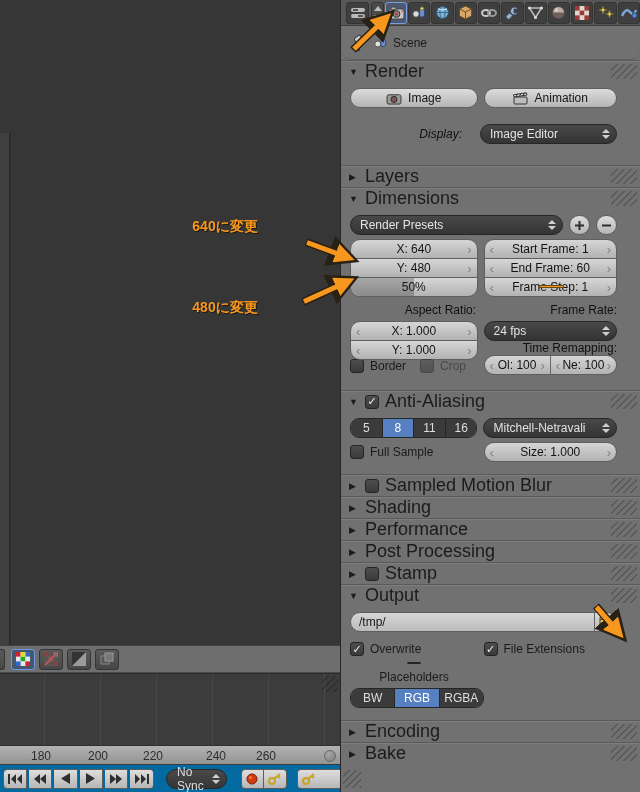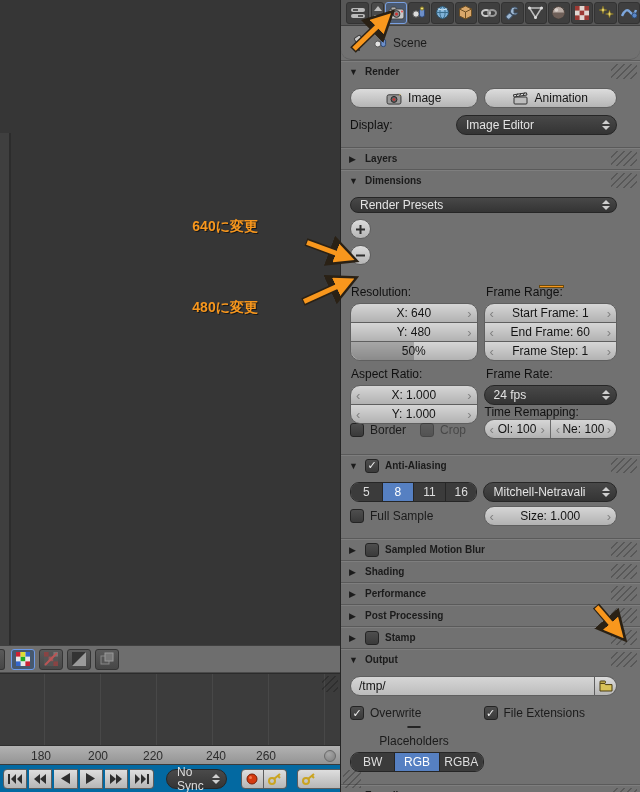--- a/index.html
+++ b/index.html
@@ -46,23 +46,23 @@
   #tabstrip { height:26px; background:#575757; border-bottom:1px solid #3f3f3f; display:flex; align-items:center; gap:1px; padding-left:5px; }
   .tab { width:23px; height:22px; border-radius:3px; background:#3f3f3f; border:1px solid #333; display:flex; align-items:center; justify-content:center; }
   .tab.wide { width:24px; margin-right:1px; }
   .tab.arrows { width:13px; background:#4a4a4a; flex-direction:column; gap:1px; }
   .tab.active { border:1px solid #79a0e2; background:#4b5a71; }
 
   #breadcrumb { height:34px; display:flex; align-items:center; gap:5px; padding-left:10px; border-bottom:1px solid #606060;border-radius:10px; }
 
   .p-header { height:22px; display:flex; align-items:center; gap:6px; padding:0 8px; position:relative; border-top:1px solid #5a5a5a; box-shadow:inset 0 1px 0 #7e7e7e; }
   .p-header .tri { font-size:9px; color:#1b1b1b; width:10px; }
-  .p-header .title { font-size:10px;font-weight:bold; }
+  .p-header .title { font-size:18px; }
   .p-header .hatch { right:3px; top:3px; width:26px; height:15px; }
-  .p-body { padding:6px 23px 8px 9px; }
+  .p-body { padding:6px 23px 8px 9px;text-align:right; }
 
   .row { display:flex; gap:6px; margin-bottom:4px; }
   .col { width:128px; }
   .col2 { width:134px; }
   .lbl { font-size:12px; color:#101010; margin:4px 0 2px 1px; }
 
   .btn-light { background:linear-gradient(#dcdcdc,#b5b5b5); border:1px solid #5f5f5f; border-radius:10px; height:20px; display:flex; align-items:center; justify-content:center; gap:6px; color:#141414; }
   .field { background:linear-gradient(#d6d6d6,#b2b2b2); border:1px solid #5f5f5f; height:20px; display:flex; align-items:center; justify-content:center; color:#141414; position:relative; }
   .field .chev-l { position:absolute; left:5px; color:rgba(0,0,0,0.35); font-size:13px; line-height:1; }
   .field .chev-r { position:absolute; right:5px; color:rgba(0,0,0,0.35); font-size:13px; line-height:1; }
@@ -357,21 +357,21 @@
             <rect x="1" y="5" width="13" height="7" rx="1" fill="#bdbdbd" stroke="#333"></rect>
             <polygon points="1,5 14,3 13.4,0.8 0.4,2.8" fill="#dedede" stroke="#333"></polygon>
             <line x1="3" y1="4.6" x2="4.6" y2="1.6" stroke="#333"></line>
               <line x1="6.5" y1="4.1" x2="8.1" y2="1.1" stroke="#333"></line>
               <line x1="10" y1="3.6" x2="11.6" y2="0.6" stroke="#333"></line>
           </svg>
           <span>Animation</span>
         </div>
       </div>
       <div class="row" style="align-items:center; margin-top:7px;">
-        <span class="lbl" style="width:100px; margin:0;">Display:</span>
+        <span class="lbl" style="width:100px; margin:12px;font-style:italic;">Display:</span>
         <div class="dd" style="flex:1;">
           <span>Image Editor</span>
           <span class="updown">
               <i></i>
               <b></b>
             </span>
         </div>
       </div>
     </div>
 
@@ -380,43 +380,39 @@
       <span class="title">Layers</span>
       <div class="hatch"></div>
     </div>
 
     <div class="p-header">
       <span class="tri">▼</span>
       <span class="title">Dimensions</span>
       <div class="hatch"></div>
     </div>
     <div class="p-body">
-      <div class="row" style="margin-bottom:20px;flex-direction:column;">
+      <div class="row" style="margin-bottom:4px;">
         <div class="dd" style="flex:1;">
           <span>Render Presets</span>
           <span class="updown">
               <i></i>
               <b></b>
             </span>
         </div>
         <div class="btn-light" style="width:21px;">
           <svg width="11" height="11" viewBox="0 0 11 11">
               <rect x="4.5" y="1" width="2" height="9" fill="#2e2e2e"></rect>
               <rect x="1" y="4.5" width="9" height="2" fill="#2e2e2e"></rect>
             </svg>
         </div>
         <div class="btn-light" style="width:21px;">
           <svg width="11" height="11" viewBox="0 0 11 11">
               <rect x="1" y="4.5" width="9" height="2" fill="#2e2e2e"></rect>
             </svg>
         </div>
-      </div>
-      <div class="row" style="margin-bottom:2px;">
-        <span class="lbl col" style="margin:0 0 2px 1px;">Resolution:</span>
-        <span class="lbl col2" style="margin:0 0 2px 4px;">Frame Range:</span>
       </div>
       <div class="row">
         <div class="group-v col">
           <div class="field">
             <span>X: 640</span>
             <span class="chev-r">›</span>
           </div>
           <div class="field">
             <span>Y: 480</span>
             <span class="chev-r">›</span>

